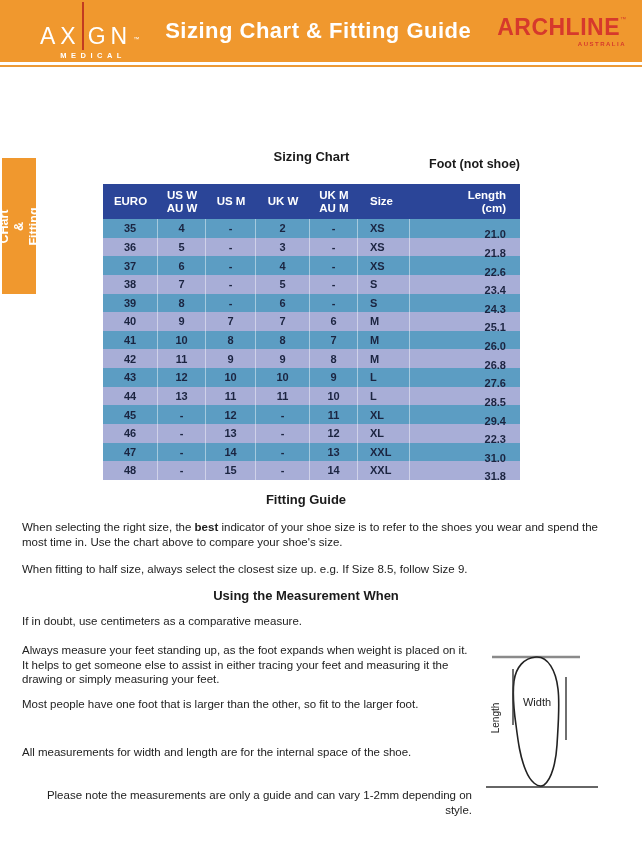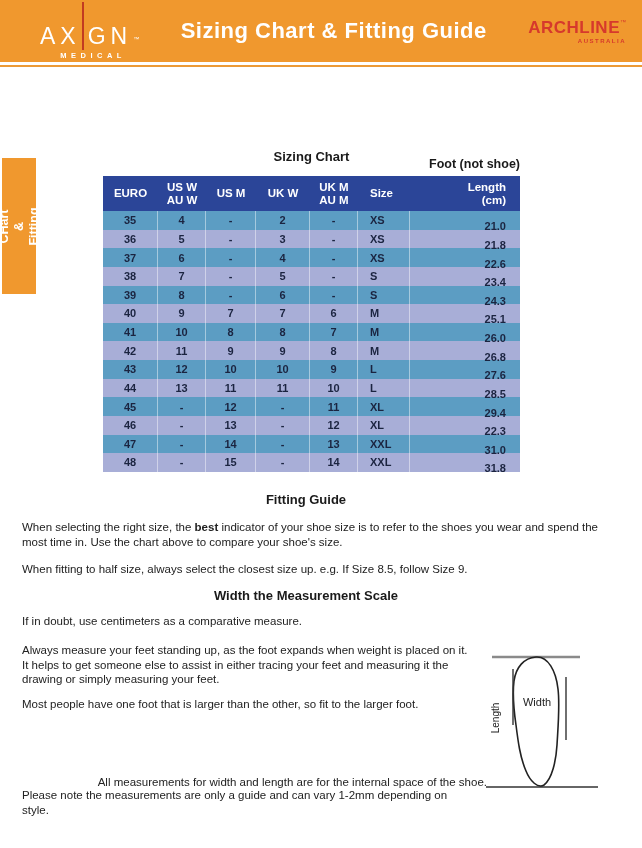--- a/index.html
+++ b/index.html
@@ -70,21 +70,21 @@
     letter-spacing: 0.5px;
     flex: 1;
     text-align: center;
     padding-right: 10px;
   }
   .archline-logo {
     color: #D6392C;
     text-align: right;
     line-height: 1;
   }
-  .archline-word { font-size: 17px; font-weight: 700; letter-spacing: 0.5px; }
+  .archline-word { font-size: 23px; font-weight: 700; letter-spacing: 0.5px; }
   .archline-tm { font-size: 6px; vertical-align: top; }
   .archline-sub { font-size: 6px; font-weight: 700; letter-spacing: 1.5px; margin-top: 2px; }
 
   
   .side-tab {
     position: absolute;
     left: 2px; top: 158px;
     width: 34px; height: 136px;
     background: #F0982E;
     display: flex;
@@ -124,20 +124,21 @@
     left: 103px; top: 176px;
     width: 417px;
   }
   .thead {
     display: flex;
     background: #2B4598;
     height: 35px;
     color: #ffffff;
     font-weight: 700;
     font-size: 11.5px;
+    margin-top: 8px;
   }
   .thead .tcell {
     display: flex;
     align-items: center;
     justify-content: center;
     white-space: pre-line;
     text-align: center;
     line-height: 13px;
   }
   .trow {
@@ -363,26 +364,26 @@
         </div>
       </div>
   </div>
 
   <div class="section-heading" style="top: 492px;">Fitting Guide</div>
   <div class="body-text" style="top: 520px; width: 600px;">
     <span>When selecting the right size, the </span><b>best</b><span> indicator of your shoe size is to refer to the shoes you wear and spend the most time in. Use the chart above to compare your shoe's size.</span>
   </div>
   <div class="body-text" style="top: 562px; width: 600px;">When fitting to half size, always select the closest size up. e.g. If Size 8.5, follow Size 9.</div>
 
-  <div class="section-heading" style="top: 588px;">Width the Measurement Scale</div>
+  <div class="section-heading" style="top: 588px;">Using the Measurement When</div>
   <div class="body-text" style="top: 614px; width: 600px;">If in doubt, use centimeters as a comparative measure.</div>
   <div class="body-text" style="top: 697px; width: 465px;">Most people have one foot that is larger than the other, so fit to the larger foot.</div>
   <div class="body-text" style="top: 643px; width: 450px;">Always measure your feet standing up, as the foot expands when weight is placed on it. It helps to get someone else to assist in either tracing your feet and measuring it the drawing or simply measuring your feet.</div>
-  <div class="body-text" style="top: 775px; width: 465px; text-align: right;">All measurements for width and length are for the internal space of the shoe.</div>
-  <div class="body-text" style="top: 788px; width: 450px;">Please note the measurements are only a guide and can vary 1-2mm depending on style.</div>
+  <div class="body-text" style="top: 745px; width: 465px;">All measurements for width and length are for the internal space of the shoe.</div>
+  <div class="body-text" style="top: 788px; width: 450px; text-align: right;">Please note the measurements are only a guide and can vary 1-2mm depending on style.</div>
 
   <svg class="foot-diagram" width="128" height="146" viewBox="0 0 128 146">
     <line x1="6" y1="9" x2="94" y2="9" stroke="#8a8a8a" stroke-width="2.5"></line>
     <path d="M 50 9 C 38 10 30 19 28 33 C 26 49 28 63 30 77 C 32 93 34 109 40 123 C 44 133 52 141 58 137 C 66 131 70 113 71 97 C 72 79 74 57 72 41 C 70 23 62 8 50 9 Z" fill="none" stroke="#222222" stroke-width="1.6"></path>
     <line x1="27" y1="21" x2="27" y2="77" stroke="#333333" stroke-width="1.4"></line>
     <line x1="80" y1="29" x2="80" y2="92" stroke="#333333" stroke-width="1.4"></line>
     <line x1="0" y1="139" x2="112" y2="139" stroke="#333333" stroke-width="1.4"></line>
     <text x="51" y="58" font-size="11" fill="#222222" text-anchor="middle" font-family="Liberation Sans, sans-serif">Width</text>
     <text x="13" y="70" font-size="10" fill="#222222" text-anchor="middle" font-family="Liberation Sans, sans-serif" transform="rotate(-90 13 70)">Length</text>
   </svg>

